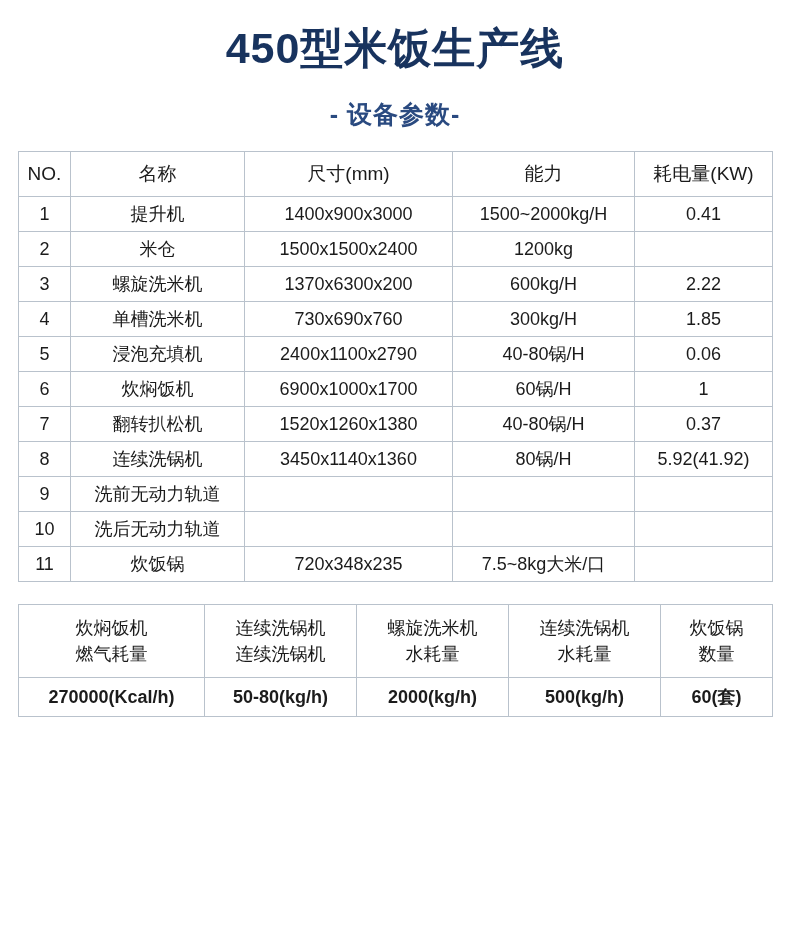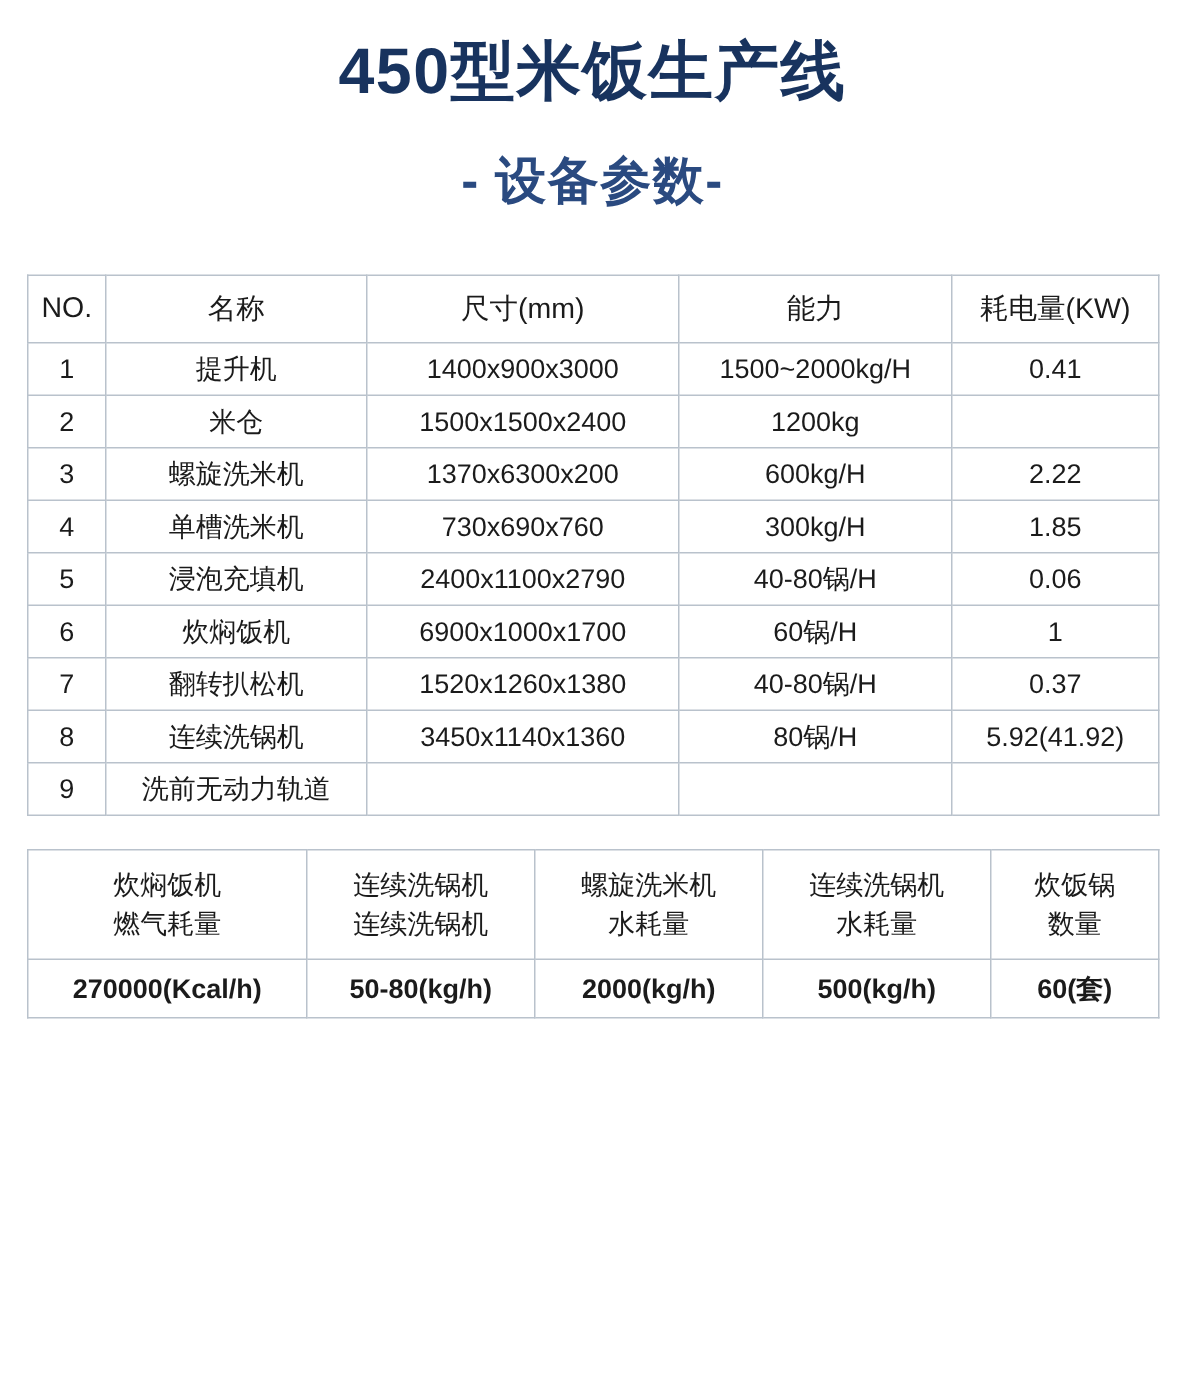--- a/index.html
+++ b/index.html
@@ -25,35 +25,35 @@
     text-align: center;
     font-size: 43px;
     font-weight: bold;
     color: #18335e;
     letter-spacing: 1px;
     padding-top: 25px;
     line-height: 1.1;
   }
   .subtitle {
     text-align: center;
-    font-size: 34px;
+    font-size: 25px;
     font-weight: bold;
     color: #2a4a80;
     margin-top: 26px;
     letter-spacing: 1px;
   }
 
   table {
     border-collapse: collapse;
     width: 754px;
     margin: 0 auto;
     table-layout: fixed;
   }
   .main-table {
-    margin-top: 39px;
+    margin-top: 20px;
   }
   .main-table th, .main-table td {
     border: 1px solid #b9c2cc;
     text-align: center;
     font-size: 18px;
     color: #1b1b1b;
     height: 34px;
     padding: 0 2px;
     font-weight: normal;
     overflow: hidden;
@@ -180,20 +180,34 @@
         <td>80锅/H</td>
         <td>5.92(41.92)</td>
       </tr>
       <tr>
         <td>9</td>
         <td>洗前无动力轨道</td>
         <td></td>
         <td></td>
         <td></td>
       </tr>
+      <tr>
+        <td>10</td>
+        <td>洗后无动力轨道</td>
+        <td></td>
+        <td></td>
+        <td></td>
+      </tr>
+      <tr>
+        <td>11</td>
+        <td>炊饭锅</td>
+        <td>720x348x235</td>
+        <td>7.5~8kg大米/口</td>
+        <td></td>
+      </tr>
     </tbody>
   </table>
 
   <table class="bottom-table">
     <colgroup>
       <col class="b0">
         <col class="b1">
         <col class="b2">
         <col class="b3">
         <col class="b4">

